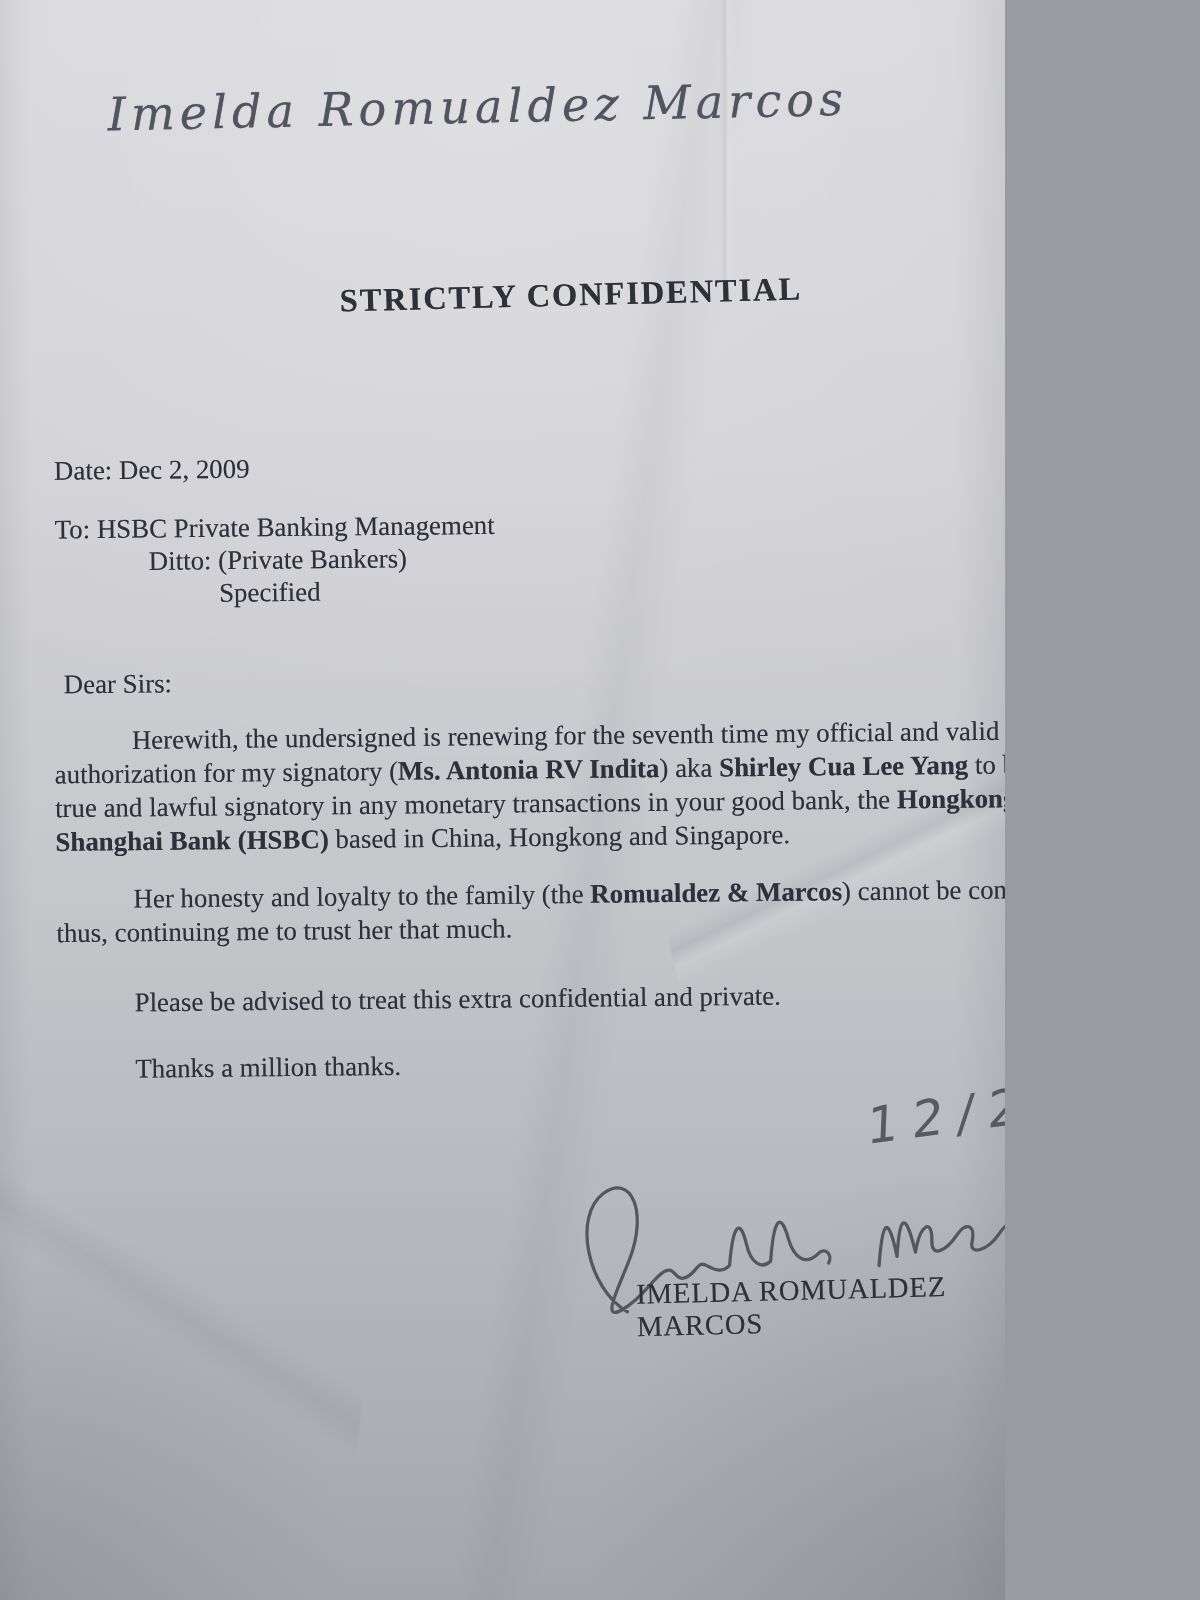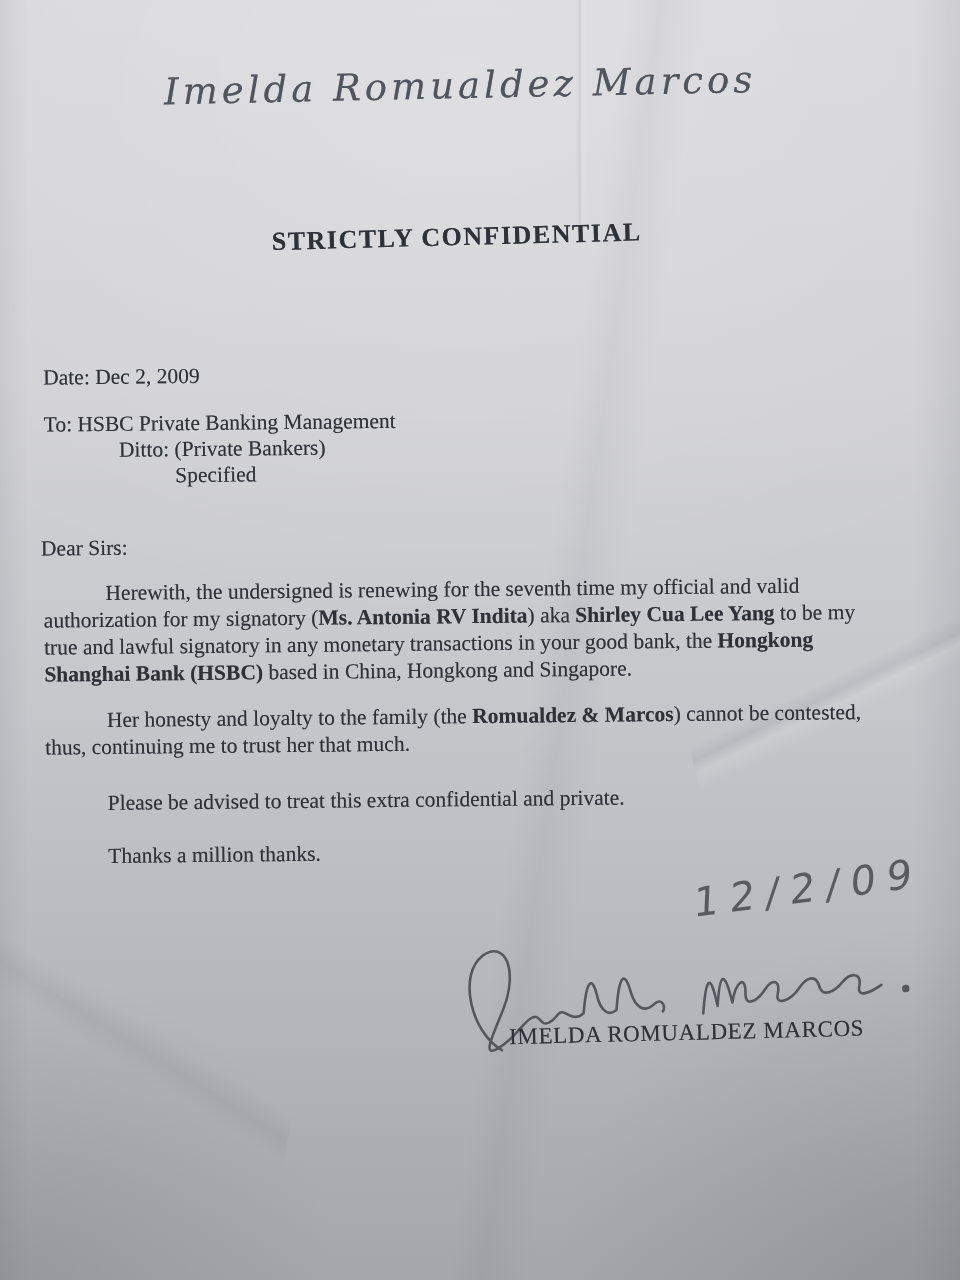--- a/index.html
+++ b/index.html
@@ -4,21 +4,21 @@
 <style>
   html, body { margin: 0; padding: 0; }
   body {
     width: 960px; height: 1280px; overflow: hidden;
     background: #9a9ba0;
     font-family: "Liberation Serif", serif;
   }
 
   
   .photo {
-    position: relative; width: 960px; height: 1280px; overflow: hidden;
+    position: relative; width: 804px; height: 1280px; overflow: hidden;
     background:
       radial-gradient(130% 70% at 48% 6%, rgba(255,255,255,0.20), rgba(255,255,255,0) 62%),
       radial-gradient(60% 40% at 100% 100%, rgba(60,62,70,0.18), rgba(60,62,70,0) 70%),
       radial-gradient(50% 35% at 0% 100%, rgba(60,62,70,0.14), rgba(60,62,70,0) 70%),
       linear-gradient(98deg,  rgba(255,255,255,0) 55%, rgba(88,90,100,0.07) 58%, rgba(255,255,255,0) 62%),
       linear-gradient(90deg,  rgba(110,112,120,0.12) 0%, rgba(110,112,120,0) 3%),
       linear-gradient(270deg, rgba(110,112,120,0.15) 0%, rgba(110,112,120,0) 5%),
       linear-gradient(180deg, #d8d8dc 0%, #d2d2d6 30%, #c6c7cb 55%, #b6b7bc 78%, #a5a6ab 100%);
   }
   .crease { position: absolute; pointer-events: none; }
@@ -64,21 +64,21 @@
   }
 
   .body-text {
     font-size: 21.5px; line-height: 26px;
     text-shadow: 0 0 0.4px rgba(46,49,56,0.5);
   }
   .date-line    { top: 360px; left: 46px; }
   .to-line1     { top: 407px; left: 46px; }
   .to-line2     { top: 433px; left: 121px; }
   .to-line3     { top: 459px; left: 177px; text-align: center; }
-  .salutation   { top: 531px; left: 42px; }
+  .salutation   { top: 531px; left: 52px; }
 
   .para {
     left: 44px; width: 850px;
     font-size: 21.5px; line-height: 27px;
     text-indent: 62px;
     text-shadow: 0 0 0.4px rgba(46,49,56,0.5);
   }
   .para .b { font-weight: bold; }
   .para1 { top: 576px; }
   .para2 { top: 703px; }

